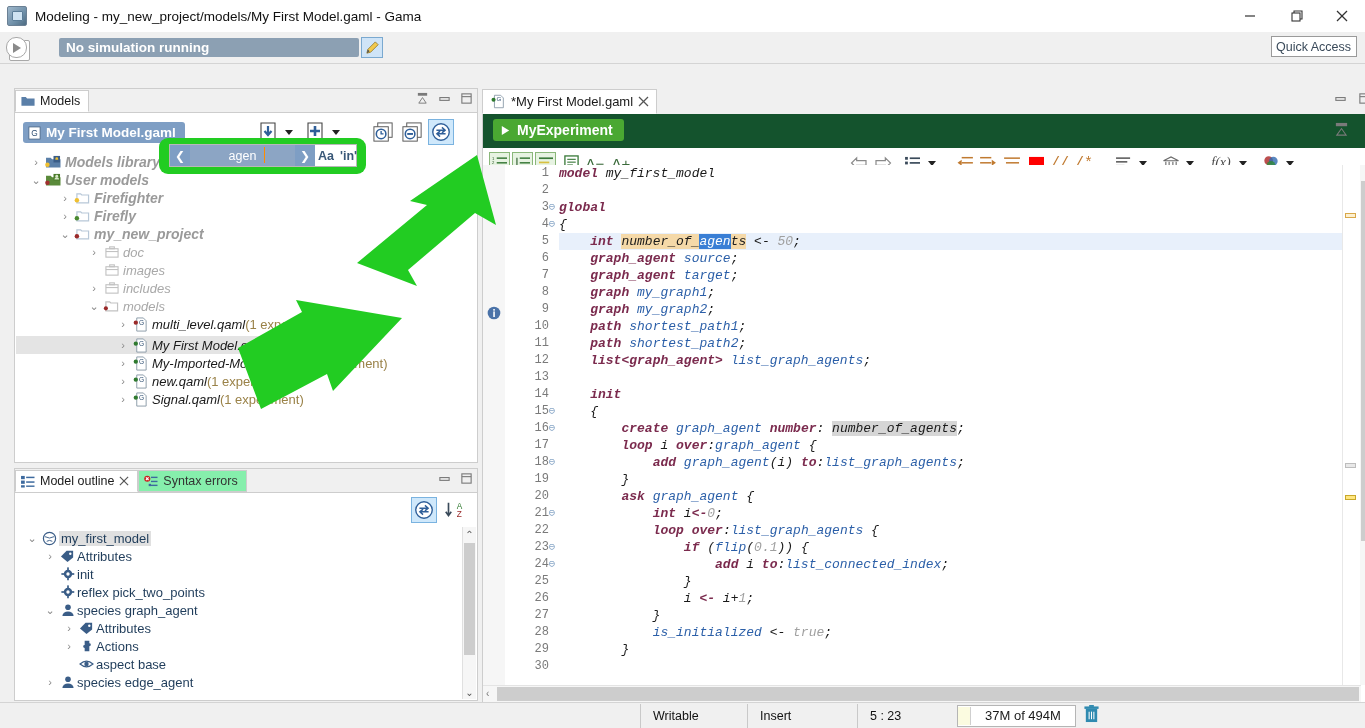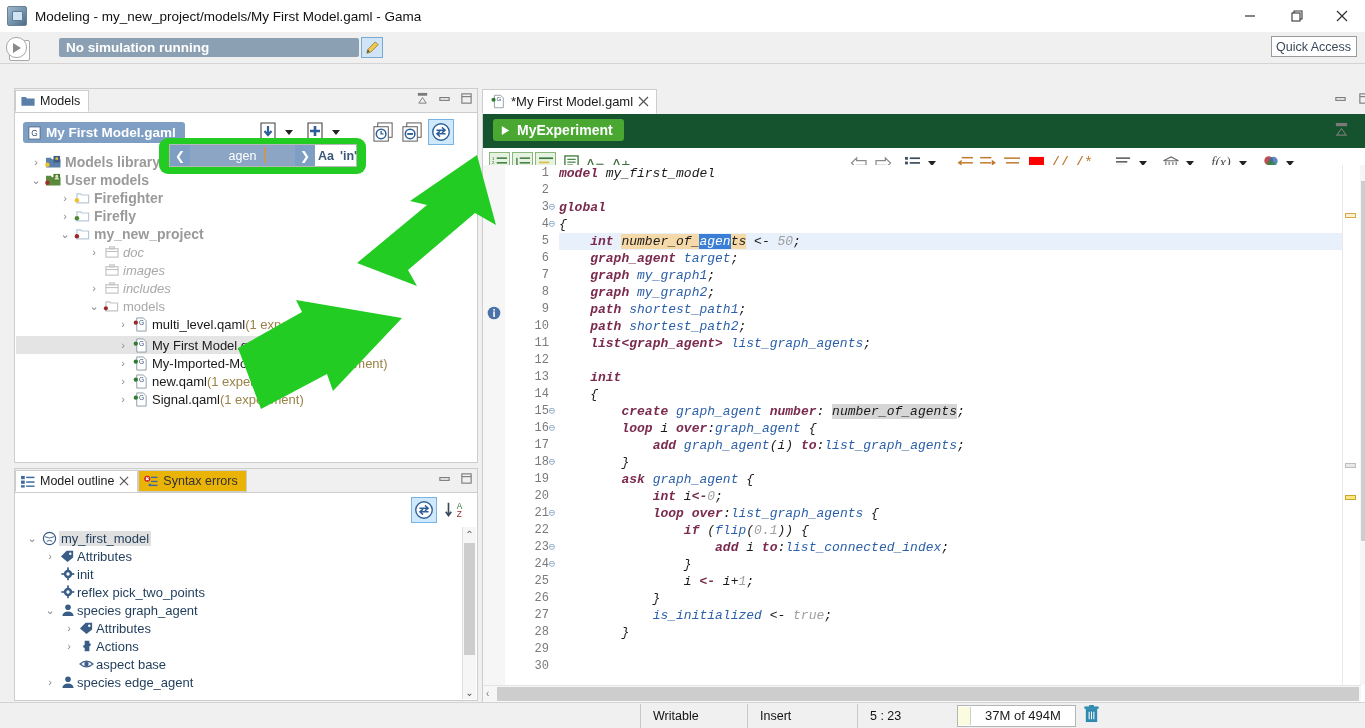--- a/index.html
+++ b/index.html
@@ -50,40 +50,40 @@
   .body{position:absolute;left:12px;top:88px;width:1365px;height:615px;}
 
   
   .leftcol{position:absolute;left:0;top:0;width:468px;height:615px;}
   .navview{position:absolute;left:2px;top:0;width:464px;height:375px;background:#fff;
      border:1px solid #cdcdcd;box-sizing:border-box;}
   .viewtabs{height:23px;background:#f0f0f0;display:flex;align-items:flex-end;position:relative;
      border-bottom:1px solid #cdcdcd;}
   .vtab{height:22px;display:flex;align-items:center;padding:0 8px 0 5px;background:#ffffff;
      border:1px solid #cdcdcd;border-bottom:1px solid #ffffff;box-sizing:border-box;font-size:12.5px;gap:5px;}
-  .vtab.inactive{background:#eab308;border-bottom:1px solid #cdcdcd;color:#333;}
+  .vtab.inactive{background:#86efac;border-bottom:1px solid #cdcdcd;color:#333;}
   .vtabctl{position:absolute;right:4px;top:3px;display:flex;gap:9px;align-items:center;}
   .icn{display:inline-flex;align-items:center;justify-content:center;}
 
   .navtoolbar{height:40px;position:relative;background:#fff;}
   .selpill{position:absolute;left:8px;top:9px;height:21px;background:#7e9ec4;border-radius:3px;
      display:flex;align-items:center;padding:0 9px 0 5px;gap:5px;}
   .selpill .lbl{color:#fff;font-weight:bold;font-size:13.5px;}
   .navbtns{position:absolute;left:240px;top:6px;display:flex;align-items:center;gap:3px;}
   .tbbtn{width:26px;height:26px;display:flex;align-items:center;justify-content:center;position:relative;}
   .tbbtn.act{background:#cfe8fb;border:1px solid #7ab3e0;box-sizing:border-box;}
   .caret{width:0;height:0;border-left:4px solid transparent;border-right:4px solid transparent;
      border-top:5px solid #222;margin-left:1px;}
 
   .tree{position:absolute;left:1px;top:64px;right:1px;bottom:1px;overflow:hidden;background:#fff;}
   .trow{height:18px;display:flex;align-items:center;font-size:13px;white-space:nowrap;}
   .tw{width:16px;display:flex;align-items:center;justify-content:center;flex:none;}
   .arrow{font-size:11px;color:#8a8a8a;line-height:1;}
   .ticon{width:19px;display:flex;align-items:center;justify-content:center;flex:none;}
-  .tlabel{padding-left:2px;}
+  .tlabel{padding-left:2px;font-style:italic;}
   .gray-bold{color:#9a9a9a;font-weight:bold;font-size:14px;}
   .gray-it{color:#a8a8a8;font-style:italic;}
   .gray-plain{color:#a8a8a8;}
   .exp{color:#9a8248;}
   .sel-row{background:#e4e4e4;}
 
   
   .outview{position:absolute;left:2px;top:380px;width:464px;height:233px;background:#fff;
      border:1px solid #cdcdcd;box-sizing:border-box;}
   .outtoolbar{height:36px;position:relative;background:#fff;}
@@ -994,20 +994,21 @@
           <div class="lnum" style="text-align: center; padding-right: 0px; color: rgb(138, 168, 200); font-size: 11px;"></div>
           <div class="lnum" style="text-align: center; padding-right: 0px; color: rgb(138, 168, 200); font-size: 11px;"></div>
         </div>
       <div class="curline" style="top:68px;"></div>
       <div class="codescroll" id="codescroll">
           <div class="cline"><span class="k">model </span><span class="pl">my_first_model</span></div>
           <div class="cline"></div>
           <div class="cline"><span class="k">global</span></div>
           <div class="cline"><span class="pl">{</span></div>
           <div class="cline"><span class="pl">    </span><span class="k">int</span><span class="pl"> </span><span class="hl-tan">number_of_</span><span class="hl-sel">agen</span><span class="hl-tan">ts</span><span class="pl"> &lt;- </span><span class="n">50</span><span class="pl">;</span></div>
+          <div class="cline"><span class="pl">    </span><span class="k">graph_agent</span><span class="pl"> </span><span class="t">source</span><span class="pl">;</span></div>
           <div class="cline"><span class="pl">    </span><span class="k">graph_agent</span><span class="pl"> </span><span class="t">target</span><span class="pl">;</span></div>
           <div class="cline"><span class="pl">    </span><span class="k">graph</span><span class="pl"> </span><span class="t">my_graph1</span><span class="pl">;</span></div>
           <div class="cline"><span class="pl">    </span><span class="k">graph</span><span class="pl"> </span><span class="t">my_graph2</span><span class="pl">;</span></div>
           <div class="cline"><span class="pl">    </span><span class="k">path</span><span class="pl"> </span><span class="t">shortest_path1</span><span class="pl">;</span></div>
           <div class="cline"><span class="pl">    </span><span class="k">path</span><span class="pl"> </span><span class="t">shortest_path2</span><span class="pl">;</span></div>
           <div class="cline"><span class="pl">    </span><span class="k">list&lt;graph_agent&gt;</span><span class="pl"> </span><span class="t">list_graph_agents</span><span class="pl">;</span></div>
           <div class="cline"></div>
           <div class="cline"><span class="pl">    </span><span class="k">init</span></div>
           <div class="cline"><span class="pl">    {</span></div>
           <div class="cline"><span class="pl">        </span><span class="k">create</span><span class="pl"> </span><span class="t">graph_agent</span><span class="pl"> </span><span class="k">number</span><span class="pl">: </span><span class="hl-gray">number_of_agents</span><span class="pl">;</span></div>

